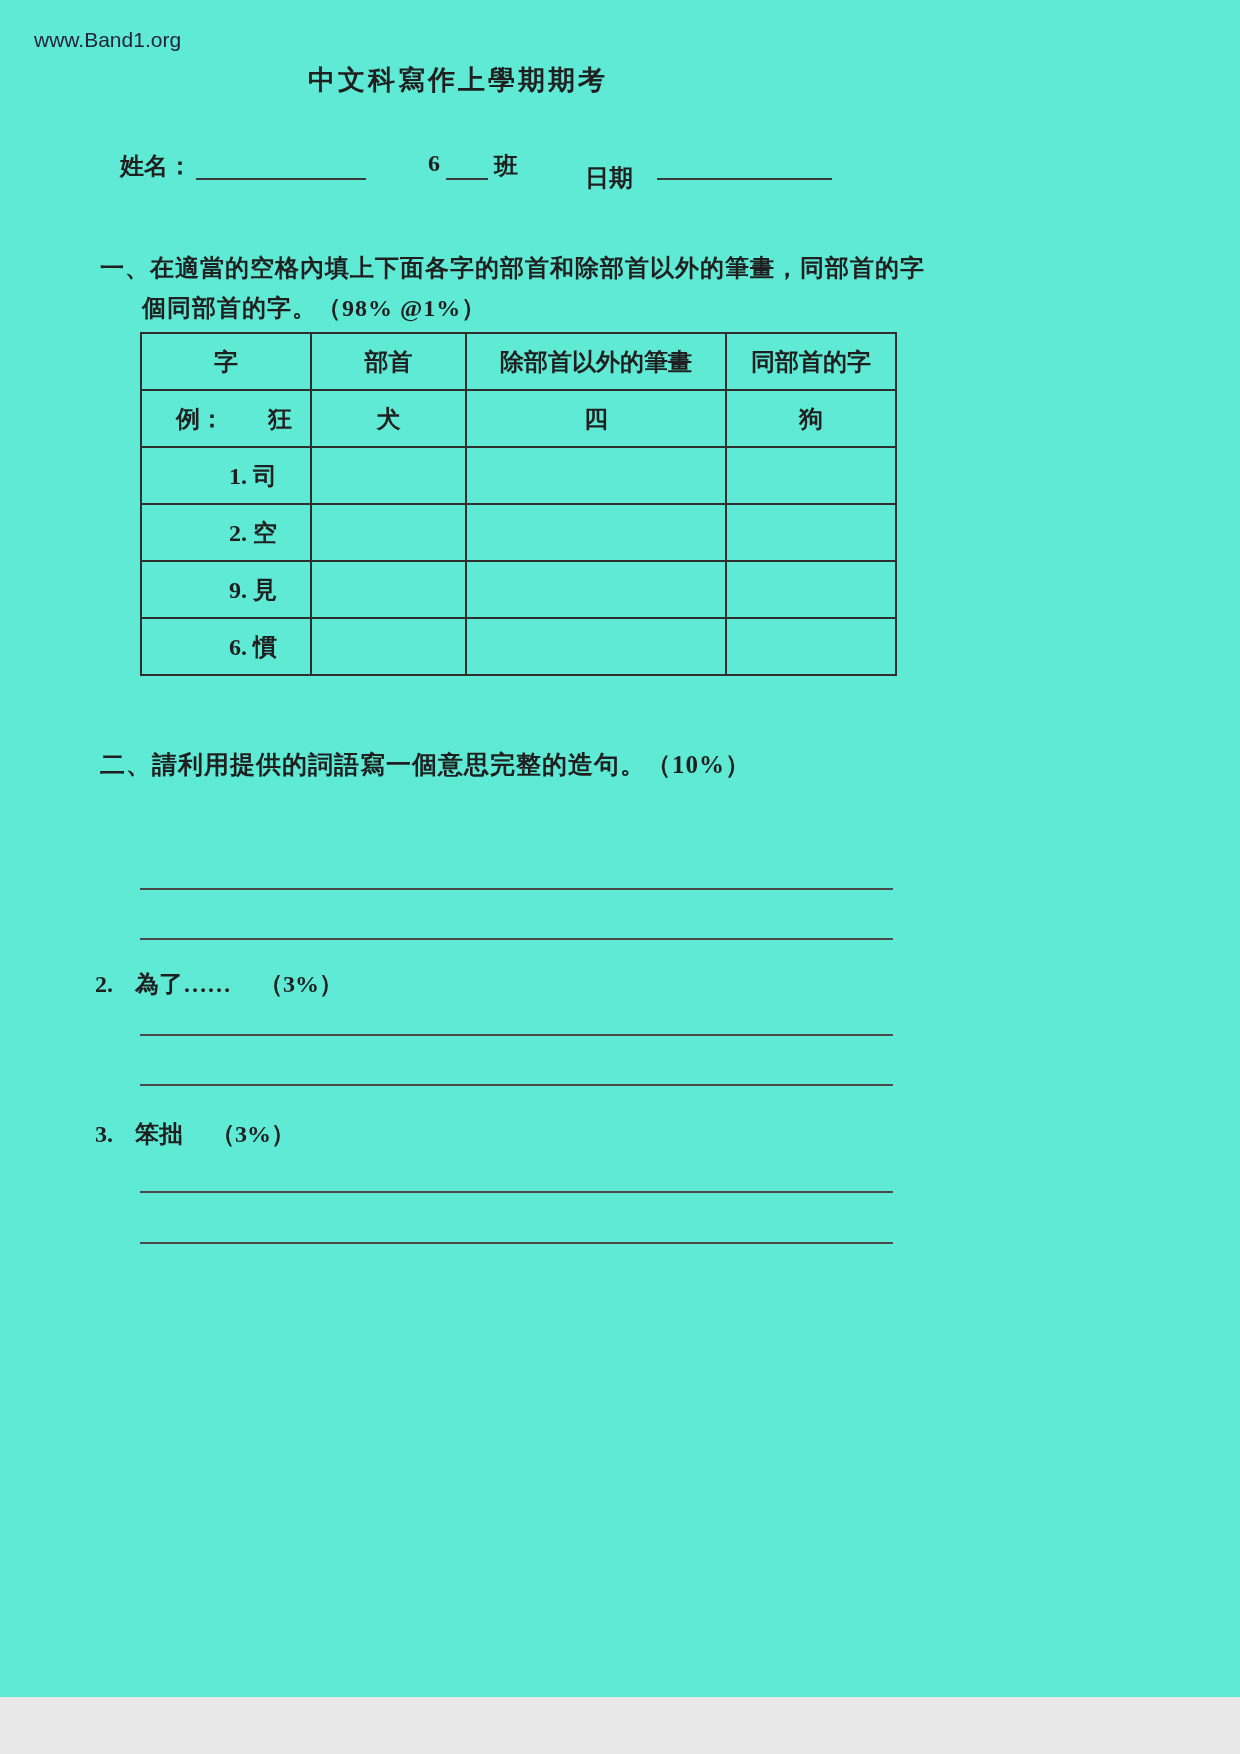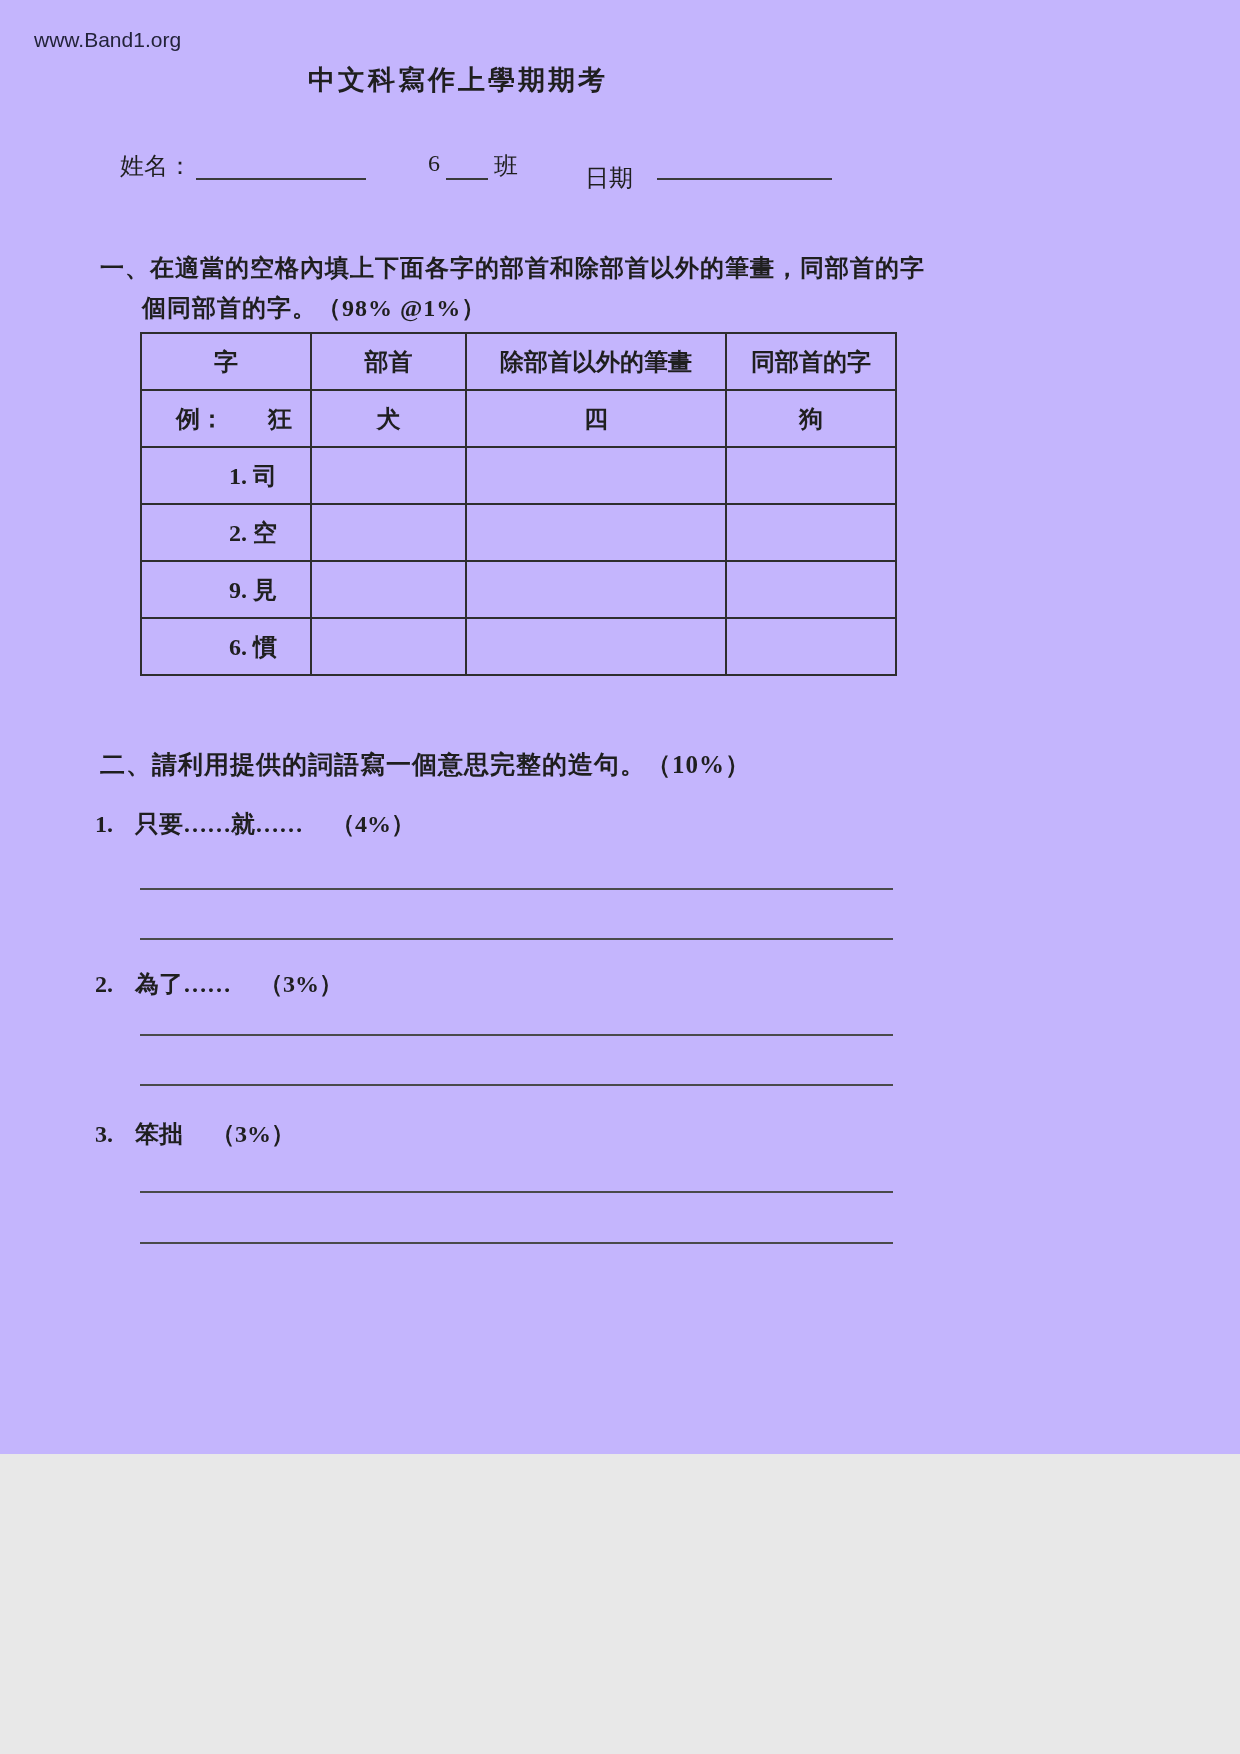--- a/index.html
+++ b/index.html
@@ -3,22 +3,22 @@
 <meta charset="utf-8">
 <style>
   html, body {
     margin: 0;
     padding: 0;
     background: #e8e8e8;
   }
   .page {
     position: relative;
     width: 1240px;
-    height: 1454px;
-    background: #c4b5fd;
+    height: 1697px;
+    background: #5eead4;
     font-family: "Liberation Serif", "DejaVu Serif", serif;
     color: #1f1f1f;
     overflow: hidden;
   }
   .abs { position: absolute; }
 
   .watermark {
     left: 34px; top: 28px;
     font-family: "Liberation Sans", "DejaVu Sans", sans-serif;
     font-size: 21px;
@@ -26,21 +26,21 @@
   }
   .title {
     left: 308px; top: 62px;
     font-size: 27px;
     font-weight: 700;
     letter-spacing: 3px;
     margin: 0;
   }
 
   
-  .hdr-label { font-size: 24px; font-weight: 400; text-align: right; }
+  .hdr-label { font-size: 24px; font-weight: 700; text-align: right; }
   .blank-line {
     border-bottom: 2px solid #3a3a3a;
     display: inline-block;
     height: 0;
   }
   .name-label   { left: 120px; top: 150px; }
   .name-blank   { left: 196px; top: 178px; width: 170px; }
   .class-num    { left: 428px; top: 150px; }
   .class-blank  { left: 446px; top: 178px; width: 42px; }
   .class-suffix { left: 494px; top: 150px; }
@@ -166,23 +166,20 @@
       <td class="char-cell">6. 慣</td>
       <td></td>
       <td></td>
       <td></td>
     </tr>
   </tbody>
     </table>
 
   <div class="abs s2-heading">二、請利用提供的詞語寫一個意思完整的造句。（10%）</div>
 
-  <div class="abs q-item q1">
-    <span class="q-num">1.</span><span>只要……就……</span><span class="q-marks">（4%）</span>
-  </div>
   <div class="answer-line l1a"></div>
   <div class="answer-line l1b"></div>
 
   <div class="abs q-item q2">
     <span class="q-num">2.</span><span>為了……</span><span class="q-marks">（3%）</span>
   </div>
   <div class="answer-line l2a"></div>
   <div class="answer-line l2b"></div>
 
   <div class="abs q-item q3">

